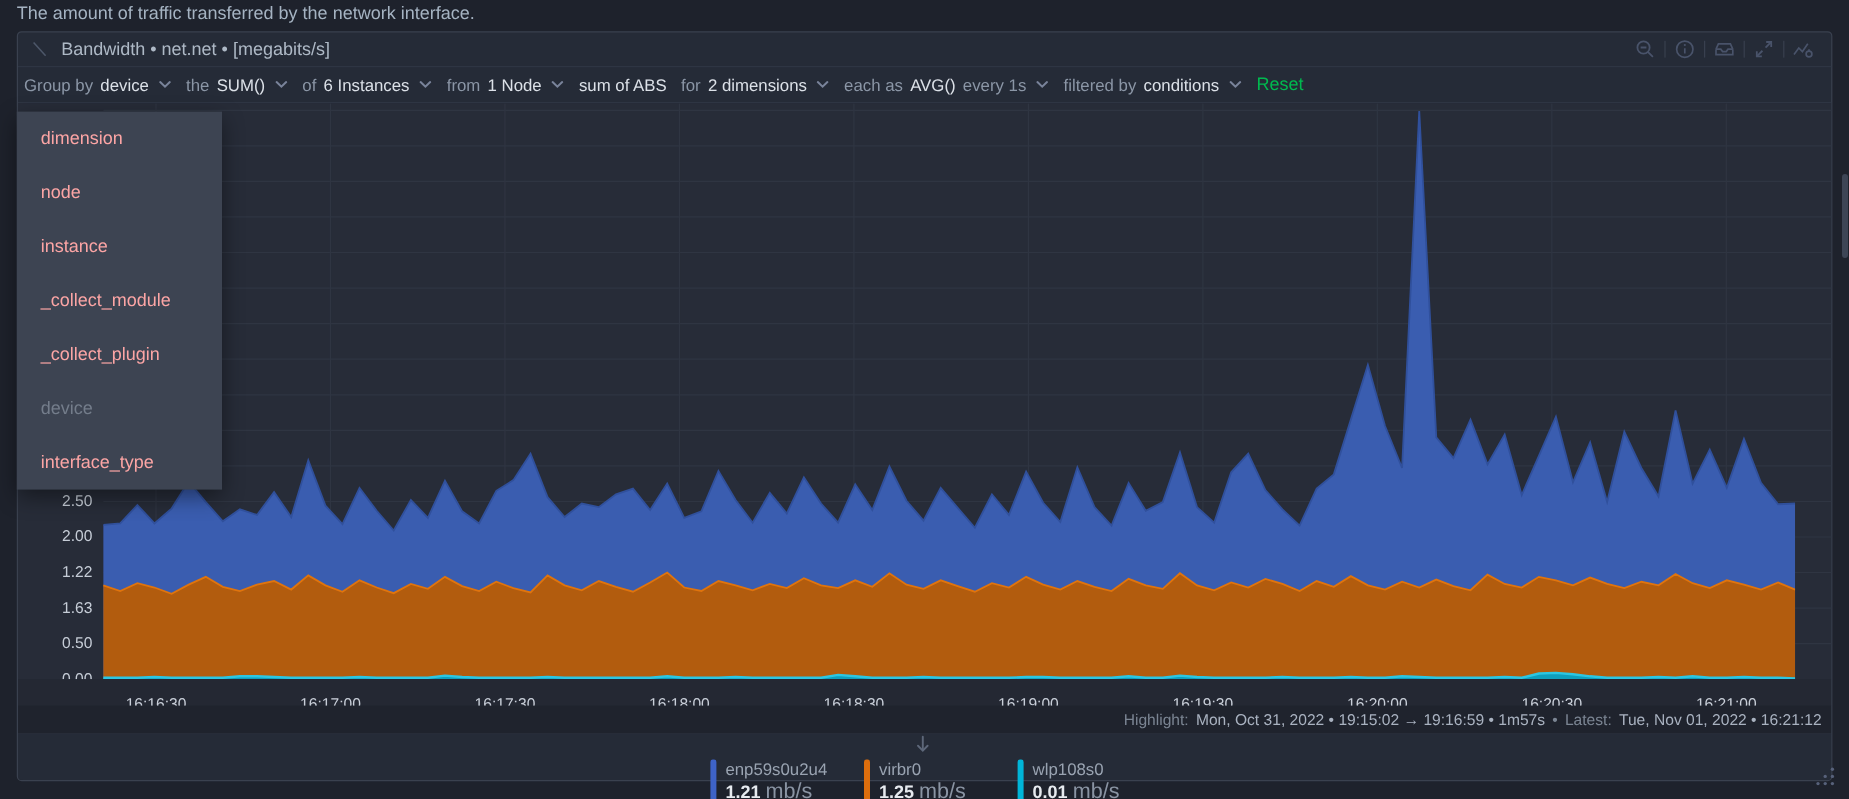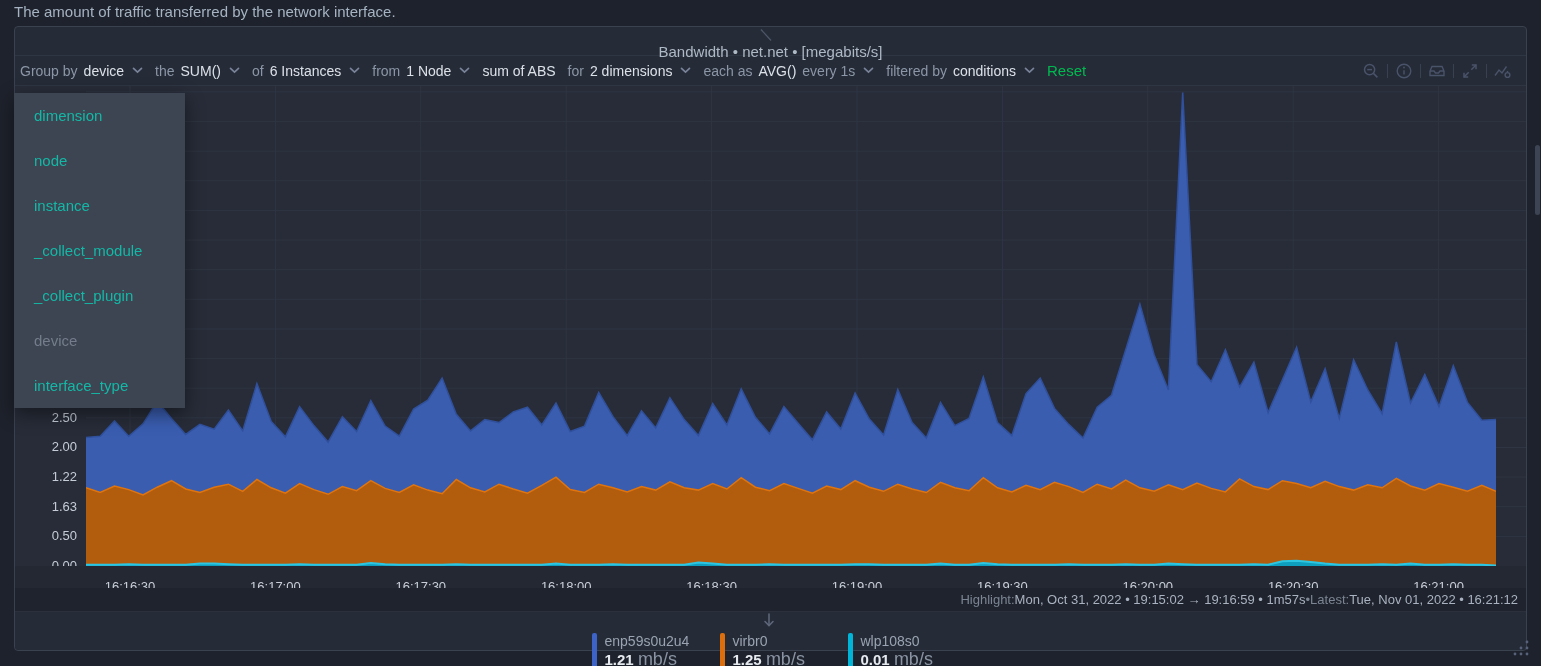--- a/index.html
+++ b/index.html
@@ -8,21 +8,21 @@
     background:#1e222c;font-family:"Liberation Sans",sans-serif;
     -webkit-font-smoothing:antialiased;
   }
   .page-title{position:absolute;left:14px;top:3px;font-size:15px;color:#a5b3c2;}
   .panel{
     position:absolute;left:14px;top:26px;width:1513px;height:625px;
     background:#252b37;border:1px solid #3a414f;border-radius:4px;box-sizing:border-box;
   }
   
   .hdr{position:absolute;left:0;top:0;right:0;height:29px;display:flex;align-items:center;
-       padding:0 10px 0 10px;border-bottom:1px solid #2e3543;box-sizing:border-box;flex-direction:column;}
+       padding:0 10px 0 10px;border-bottom:1px solid #2e3543;box-sizing:border-box;}
   .diag{display:flex;align-items:center;margin-right:10px;color:#4d5769;}
   .hdr-title{color:#aeb9c6;font-size:15px;}
   .hdr-icons{margin-left:auto;display:flex;align-items:center;color:#49536a;}
   .hicon{display:flex;align-items:center;justify-content:center;width:26px;height:22px;cursor:pointer;}
   .hsep{width:1px;height:14px;background:#39404f;margin:0 3px;}
   
   .tb{position:absolute;left:0;top:29px;right:0;height:30px;display:flex;align-items:center;
       gap:12px;padding-left:5px;font-size:14px;border-bottom:1px solid #2e3543;box-sizing:border-box;}
   .tb-item{display:flex;align-items:center;gap:6px;cursor:pointer;white-space:nowrap;}
   .tb-part{color:#dce1e8;}
@@ -31,38 +31,38 @@
   .tb-reset{font-size:15px;cursor:pointer;}
   
   .chart-region{position:absolute;left:0;top:59px;width:1511px;height:480px;background:#272c38;overflow:hidden;}
   #grid-svg{position:absolute;left:71px;top:0;}
   #areas-svg{position:absolute;left:71px;top:0;}
   .y-label{position:absolute;width:50px;text-align:right;font-size:13px;color:#c6cdd7;left:12px;}
   .x-strip{position:absolute;left:0;top:539px;right:0;height:22px;background:#242833;}
   .x-label{position:absolute;top:13px;width:94px;margin-left:-47px;text-align:center;font-size:13px;color:#c9cfd9;}
   
   .hl-row{position:absolute;left:0;top:561px;right:0;height:23px;background:#1f232d;
-          display:flex;justify-content:flex-end;align-items:center;gap:0;padding-right:8px;
+          display:flex;justify-content:flex-end;align-items:center;gap:6px;padding-right:8px;
           font-size:13px;box-sizing:border-box;white-space:nowrap;}
   .hl-label{color:#7b8593;}
   .hl-val{color:#a9b2c0;}
   
   .legend-row{position:absolute;left:0;top:584px;right:0;bottom:0;background:#252b37;
               display:flex;align-items:center;padding-left:26px;box-sizing:border-box;
               border-top:1px solid #2b303c;border-radius:0 0 4px 4px;flex-direction:column;}
   .legend-arrow{color:#5d6779;font-size:17px;margin-right:30px;cursor:pointer;}
   .legend-entry{display:flex;align-items:stretch;margin-right:24px;min-width:104px;cursor:pointer;}
   .legend-bar{width:5px;border-radius:2px;margin-right:8px;}
   .legend-name{font-size:14px;color:#99a3b1;line-height:17px;}
   .legend-valrow{font-size:15px;font-weight:bold;color:#e6eaef;line-height:18px;}
   .legend-unit{font-weight:normal;color:#8a94a3;font-size:18px;}
   
   .dropdown{position:absolute;left:14px;top:93px;width:171px;background:#3d4452;z-index:20;
             box-shadow:0 6px 18px rgba(0,0,0,.45);}
-  .dd-item{height:45px;display:flex;align-items:center;padding-left:20px;font-size:15px;color:#14b8a6;cursor:pointer;}
+  .dd-item{height:45px;display:flex;align-items:center;padding-left:20px;font-size:15px;color:#fca5a5;cursor:pointer;}
   .dd-item.disabled{color:#747d8b;cursor:default;}
   
   .scrollbar-thumb{position:absolute;right:1px;top:145px;width:5px;height:70px;background:#3d4555;border-radius:3px;z-index:30;}
   .resize-dots{position:absolute;right:11px;bottom:5px;color:#57617a;z-index:30;cursor:nwse-resize;}
 </style>
 </head>
 <body>
 
 <div class="page-title">The amount of traffic transferred by the network interface.</div>
 

